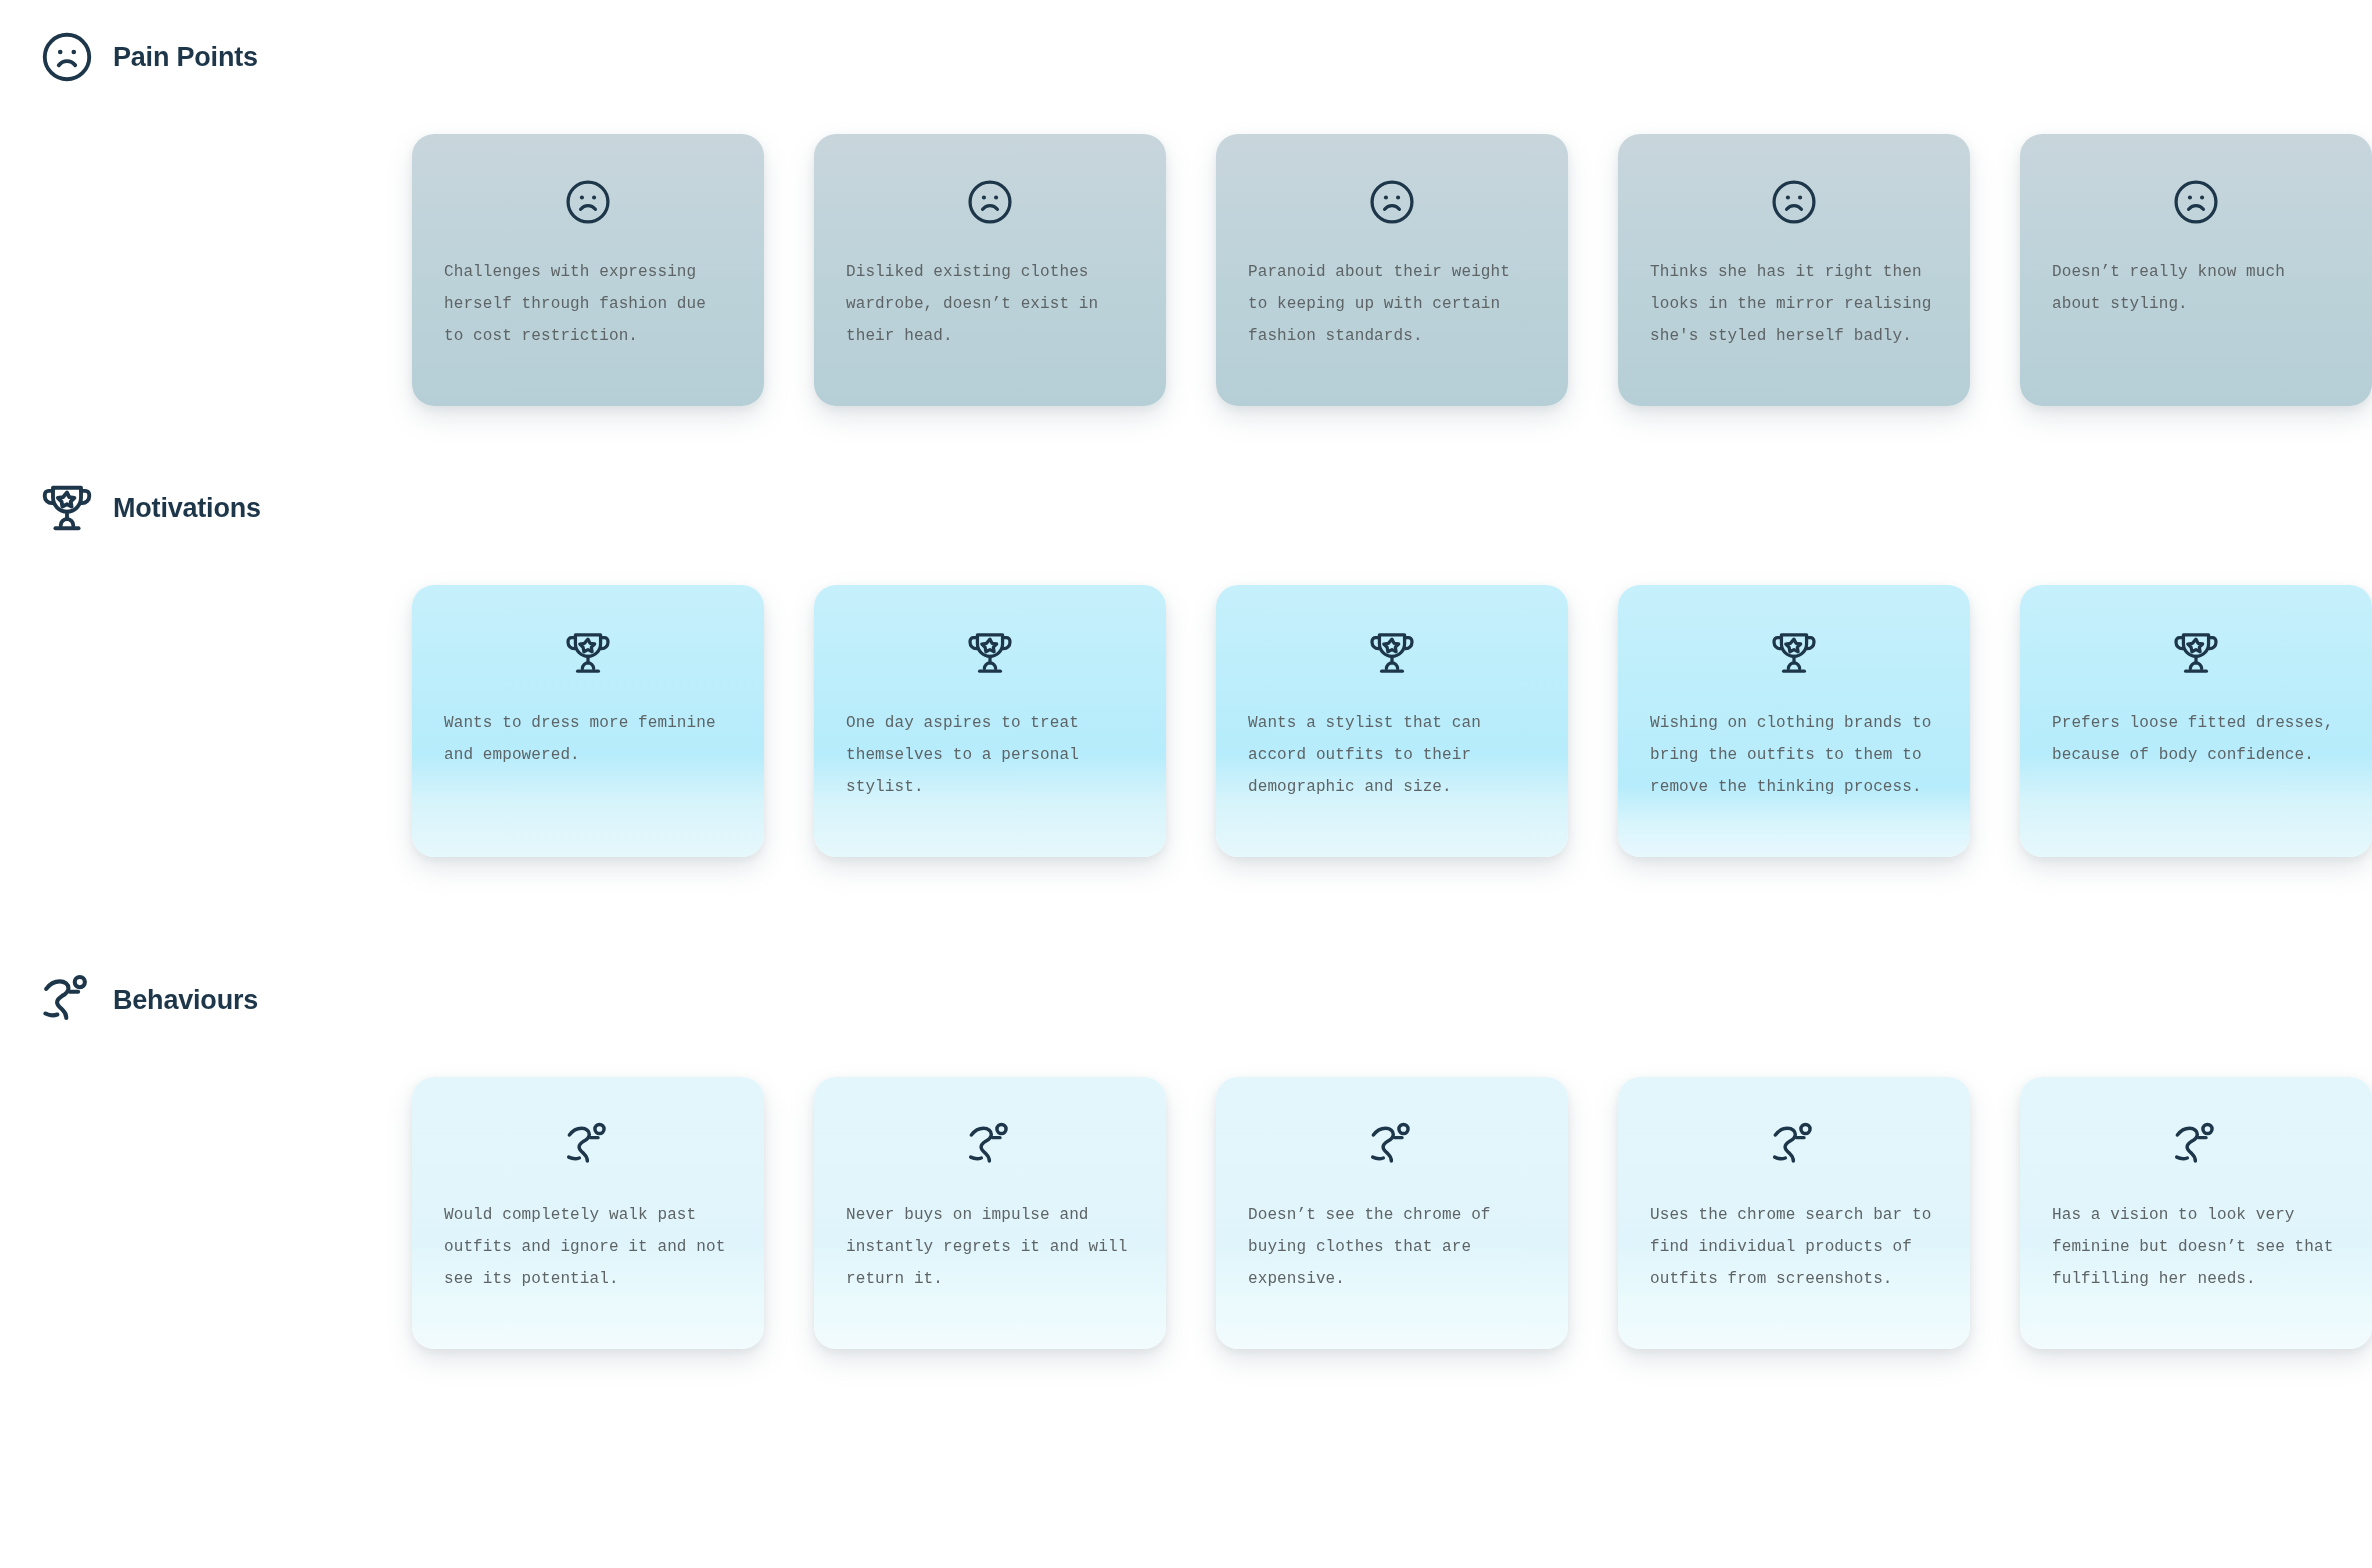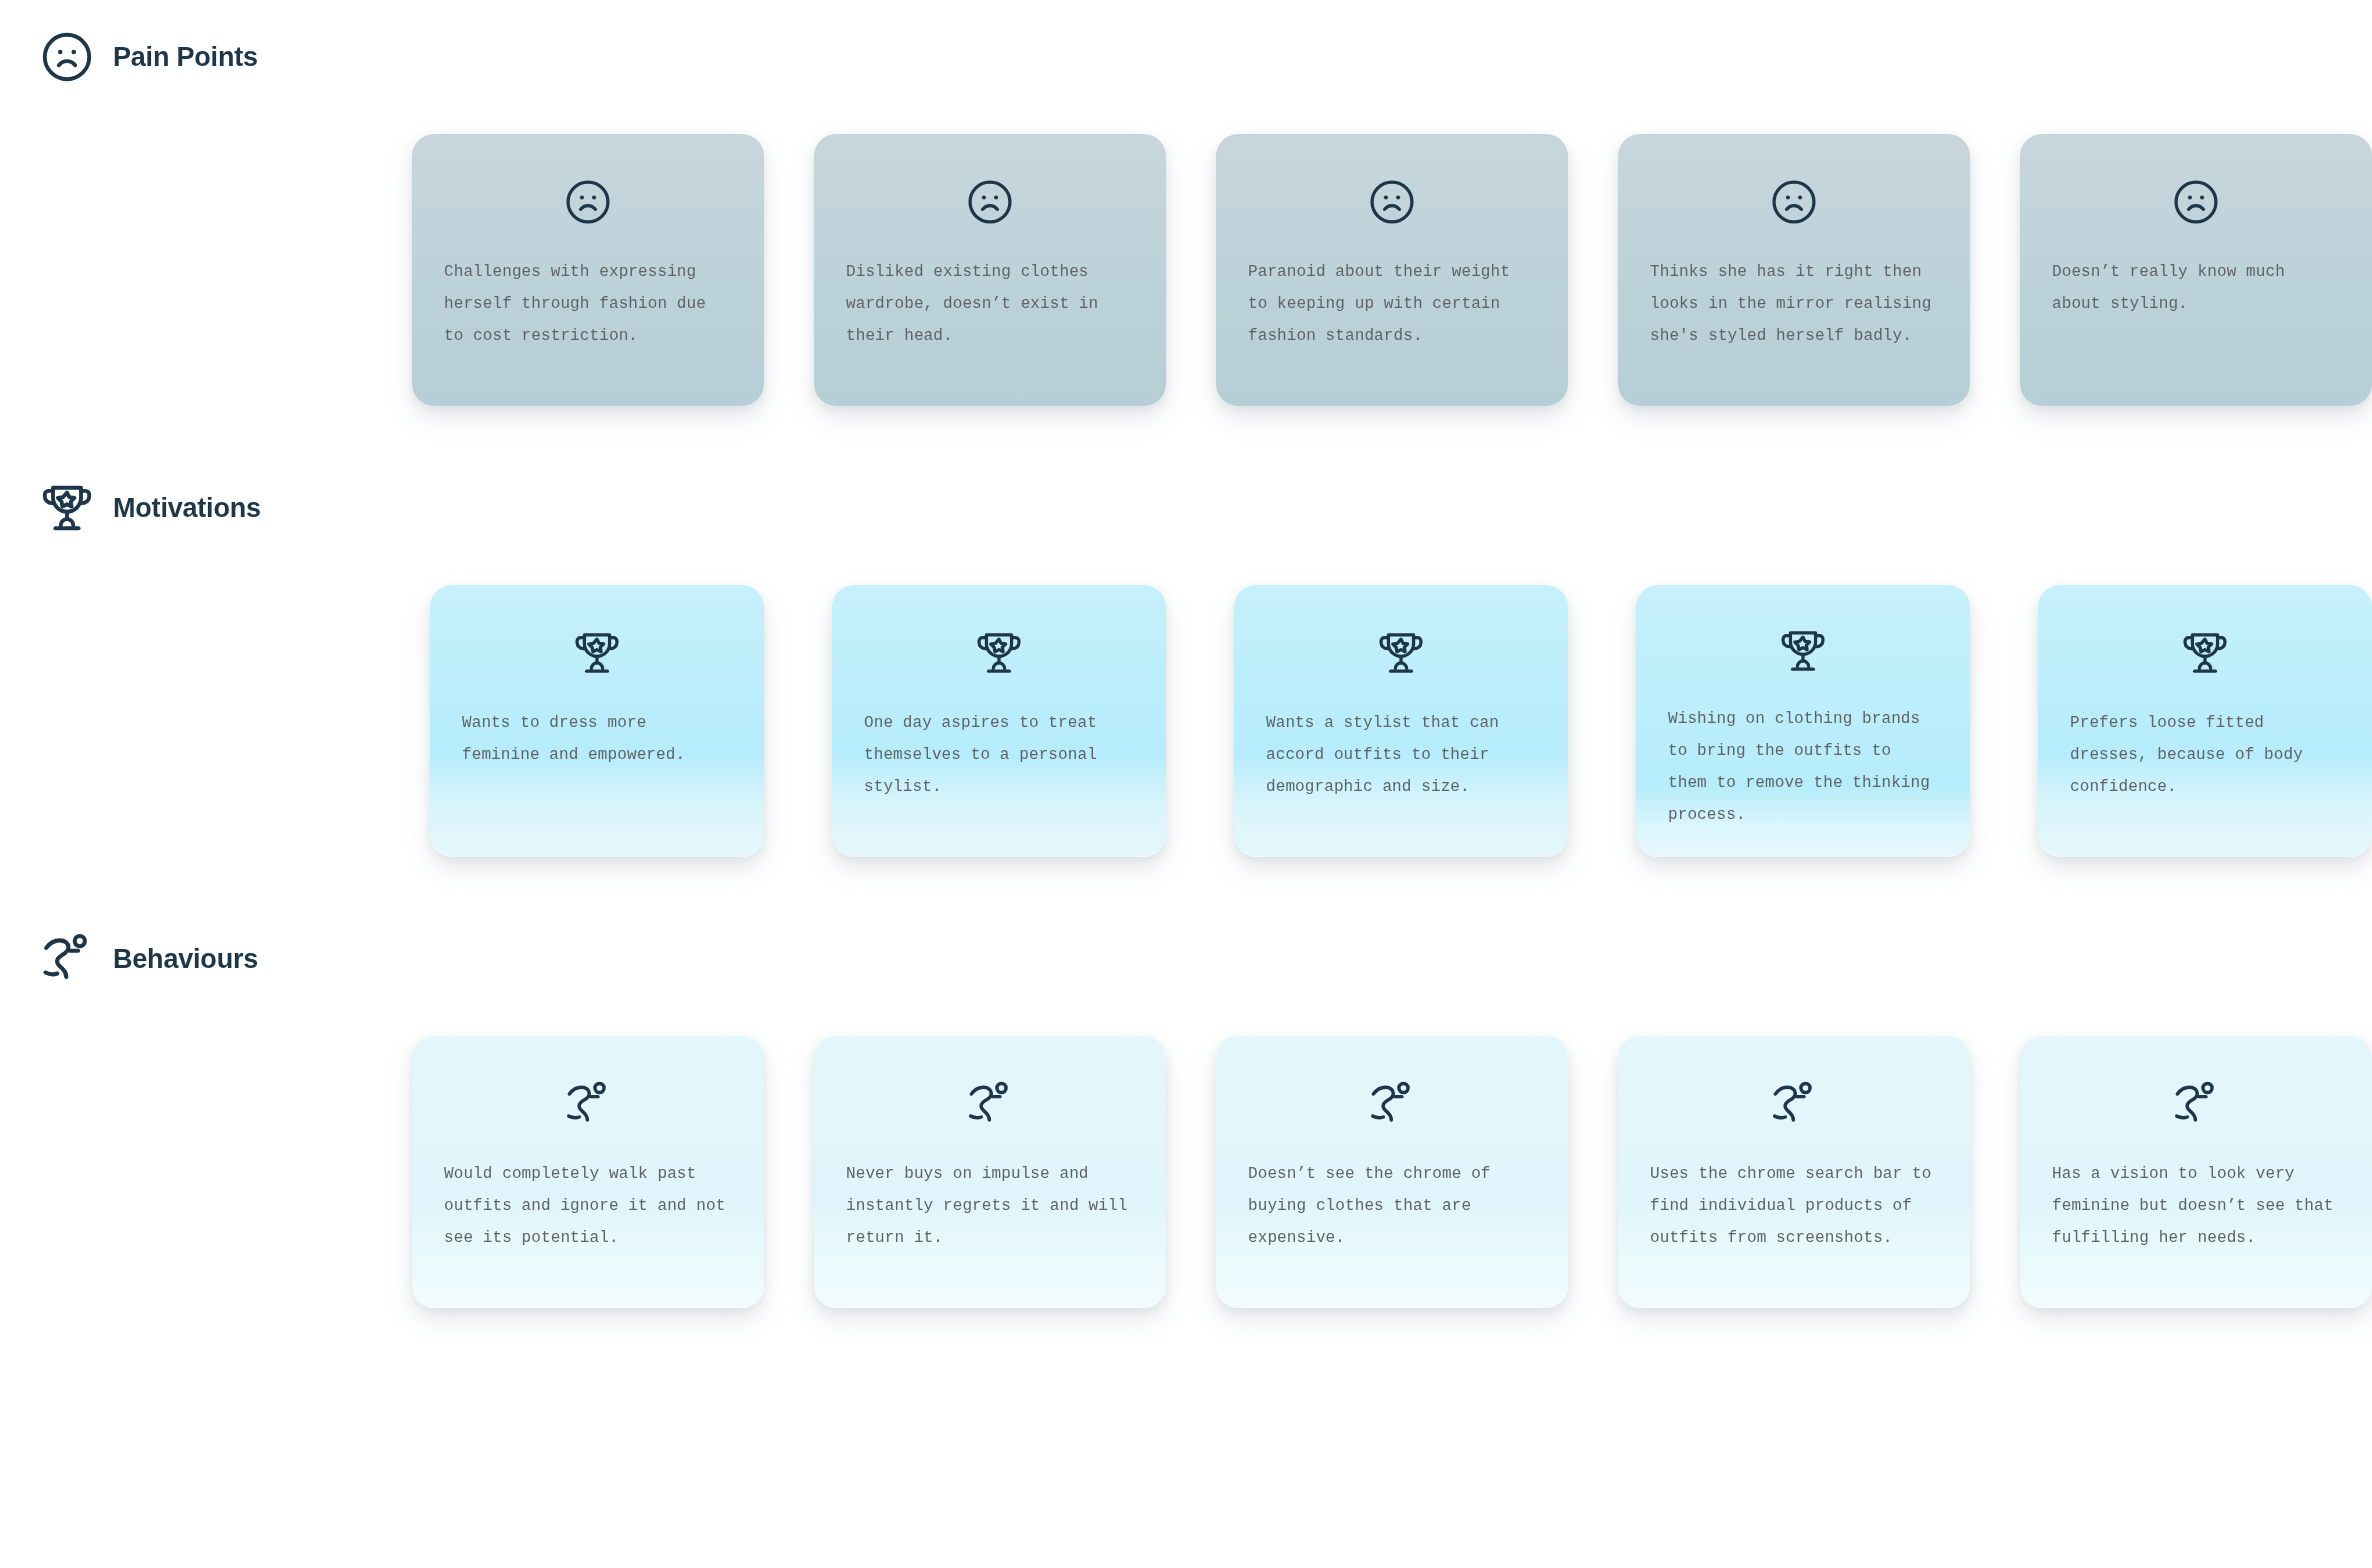--- a/index.html
+++ b/index.html
@@ -85,38 +85,37 @@
 
   
   .row-pain .card {
     height: 272px;
     background: linear-gradient(180deg, #c8d6dc 0%, #bcd2d9 55%, #b6ced6 100%);
   }
   
   .row-motiv .card {
     height: 272px;
     background: linear-gradient(180deg, #c6f0fb 0%, #b6ecfb 62%, #d7f4fb 80%, #e6f8fc 100%);
-    margin-left: 18px;
   }
   .row-motiv .card.tall {
     background: linear-gradient(180deg, #c6f0fb 0%, #b6ecfb 74%, #d9f5fc 88%, #e8f8fd 100%);
     align-items: flex-end;
   }
   
   .row-behav .card {
     height: 272px;
     background: linear-gradient(180deg, #e3f6fb 0%, #e0f5fb 62%, #eafafd 82%, #f2fbfd 100%);
   }
 
   
   .sec-pain   { padding-top: 28px; }
   .sec-pain   .card-row { margin-top: 48px; }
   .sec-motiv  { padding-top: 73px; }
   .sec-motiv  .card-row { margin-top: 48px; }
-  .sec-behav  { padding-top: 73px; }
+  .sec-behav  { padding-top: 114px; }
   .sec-behav  .card-row { margin-top: 48px; }
 </style>
 </head>
 <body>
 
 <div class="board">
 
   <section class="section sec-pain">
     <div class="section-header">
       <span class="section-icon">

